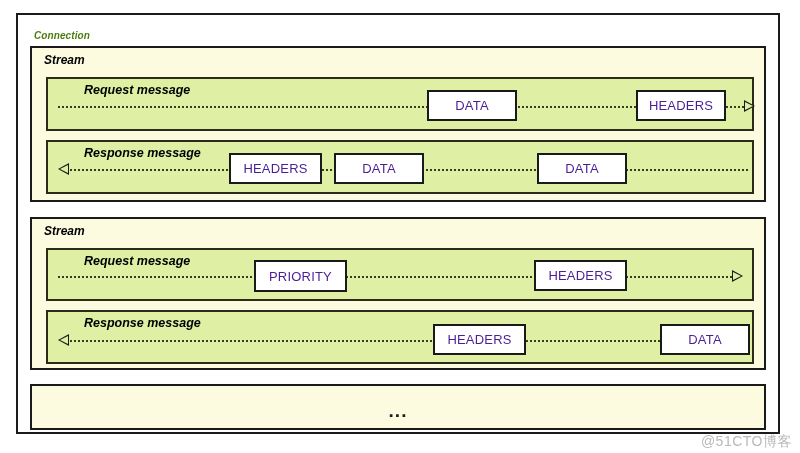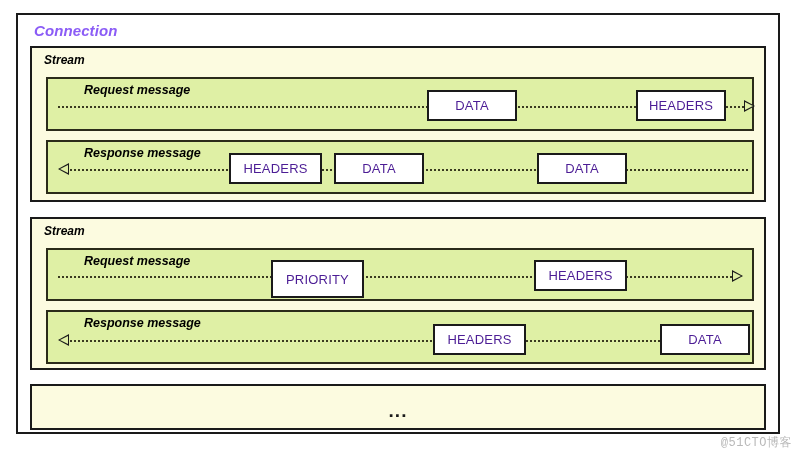--- a/index.html
+++ b/index.html
@@ -22,25 +22,25 @@
     top: 13px;
     width: 764px;
     height: 421px;
     background: #ffffff;
     border: 2px solid #1a1a1a;
     box-sizing: border-box;
   }
   .connection-title {
     position: absolute;
     left: 16px;
-    top: 7px;
-    font-size: 15px;
+    top: 15px;
+    font-size: 10px;
     font-weight: bold;
     font-style: italic;
-    color: #8b5cf6;
+    color: #4d7c0f;
     letter-spacing: 0.1px;
     white-space: nowrap;
   }
 
   
   .stream {
     position: absolute;
     background: #fcfbe0;
     border: 2px solid #1a1a1a;
     box-sizing: border-box;
@@ -157,23 +157,23 @@
     letter-spacing: 1px;
     line-height: 1;
     margin-top: 6px;
   }
 
   
   .watermark {
     position: absolute;
     right: 8px;
     bottom: 2px;
-    font-size: 12px;
+    font-size: 14px;
     color: #b9b9b9;
-    font-family: Liberation Mono, monospace;
+    font-family: Liberation Sans, sans-serif;
     white-space: nowrap;
     letter-spacing: 0.5px;
     z-index: 10;
   }
 </style>
 </head>
 <body>
 
 <div class="connection">
 
@@ -215,21 +215,21 @@
   <div class="stream" style="left:12px; top:202px; width:736px; height:153px;">
 
     <div class="stream-title">Stream</div>
 
     <div class="msgrow" style="left:14px; top:29px; width:708px; height:53px;">
 
       <div class="msgrow-title" style="left:36px;">Request message</div>
 
       <div class="timeline" style="left:10px; top:26px; width:678px;"></div>
 
-      <div class="frame-box" style="left:223px; top:10px; width:93px; height:38px;">PRIORITY</div>
+      <div class="frame-box" style="left:206px; top:10px; width:93px; height:32px;">PRIORITY</div>
 
       <div class="frame-box" style="left:486px; top:10px; width:93px; height:31px;">HEADERS</div>
 
       <div class="arrow arrow-right" style="left:684px; top:20px;"></div>
     </div>
 
     <div class="msgrow" style="left:14px; top:91px; width:708px; height:54px;">
 
       <div class="msgrow-title" style="left:36px;">Response message</div>
 

